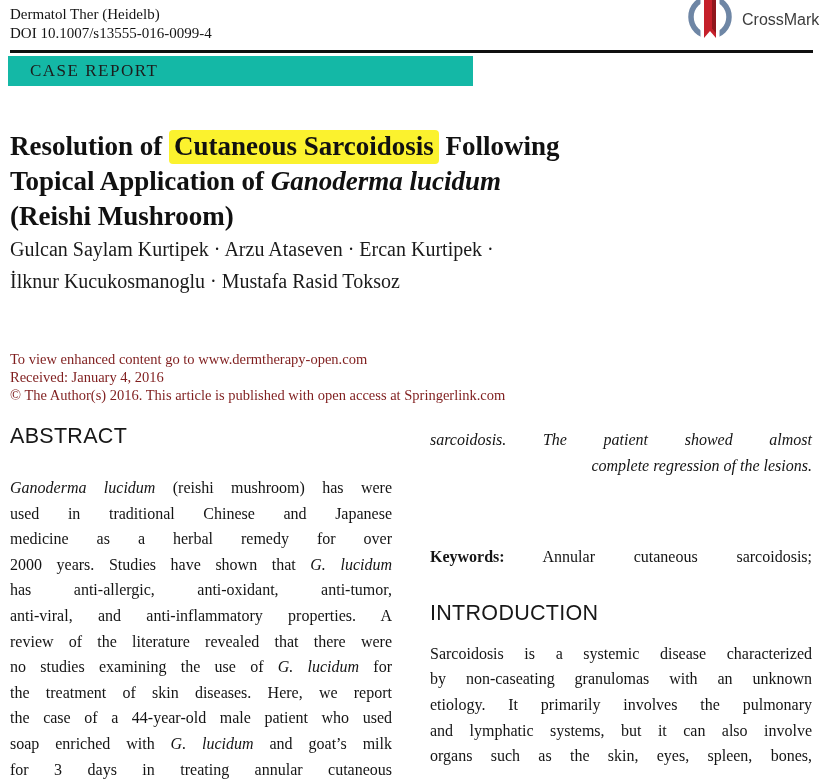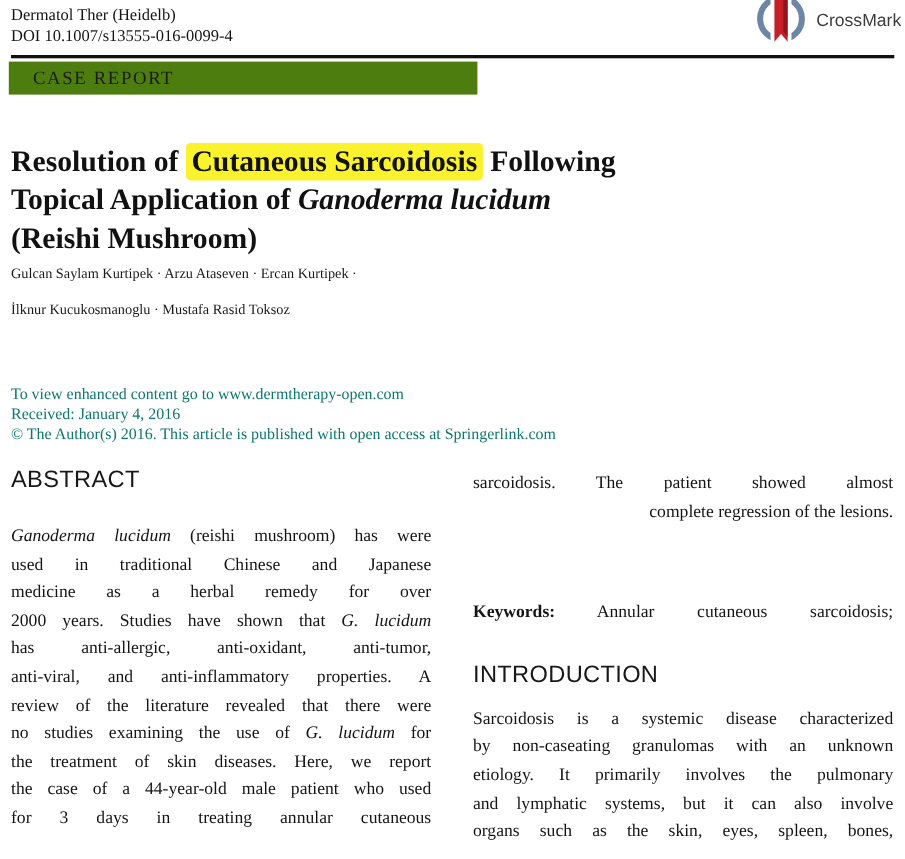--- a/index.html
+++ b/index.html
@@ -9,41 +9,41 @@
     background:#ffffff;
     overflow:hidden;
     font-family:"Liberation Serif", serif;
     color:#161616;
   }
   
   .journal{position:absolute;left:10px;top:5px;font-size:15px;line-height:19px;color:#141414;}
   .cm-logo{position:absolute;left:686px;top:-7px;width:48px;height:52px;}
   .cm-label{position:absolute;left:742px;top:11px;font-family:"Liberation Sans",sans-serif;font-size:16px;color:#3d3d3d;}
   .rule{position:absolute;left:10px;top:50px;width:803px;height:3px;background:#101010;}
-  .banner{position:absolute;left:8px;top:56px;width:426px;height:30px;background:#4d7c0f;}
+  .banner{position:absolute;left:8px;top:56px;width:465px;height:30px;background:#14b8a6;}
   .banner .lbl{padding-left:22px;font-size:17px;line-height:30px;letter-spacing:1.5px;color:#1c1c1c;}
   
   .title{position:absolute;left:10px;top:111px;width:700px;font-size:27px;font-weight:bold;color:#111;}
   .title .tline{line-height:35px;}
   .hl{background:var(--hl,#fbf22e);padding:1px 5px 3px 5px;border-radius:4px;}
   .it{font-style:italic;}
   .bd{font-weight:bold;}
   
-  .authors{position:absolute;left:10px;top:233px;font-size:13px;color:#1a1a1a;}
+  .authors{position:absolute;left:10px;top:233px;font-size:20px;color:#1a1a1a;}
   .authors .tline{line-height:32px;}
   
-  .meta{position:absolute;left:10px;top:350px;font-size:14.5px;line-height:18px;color:#0f766e;}
+  .meta{position:absolute;left:10px;top:350px;font-size:14.5px;line-height:18px;color:#7f1d1d;}
   
   .columns{position:absolute;left:10px;top:424px;width:804px;display:flex;gap:38px;}
   .col{width:382px;flex:0 0 382px;}
   .sec-heading{font-family:"Liberation Sans",sans-serif;font-size:21.5px;letter-spacing:0.3px;color:#181818;margin:0 0 26px 0;font-weight:400;}
   .body-par{font-size:16px;color:#141414;}
   .body-par .tline{line-height:25.6px;text-align:right;}
   .tline.fill{text-align:justify;text-align-last:justify;}
-  .right-abs{margin-top:3px;}
+  .right-abs{margin-top:3px;font-style:italic;}
   .keywords{margin-top:66px;}
   .intro-head{margin-top:31px;margin-bottom:15px;}
 </style>
 </head>
 <body>
 
 <div id="page">
 
   <div class="journal">
     <div>Dermatol Ther (Heidelb)</div>
@@ -90,20 +90,21 @@
           <div class="tline fill"><span class="it">Ganoderma lucidum</span><span> (reishi mushroom) has were</span></div>
           <div class="tline fill"><span>used in traditional Chinese and Japanese</span></div>
           <div class="tline fill"><span>medicine as a herbal remedy for over</span></div>
           <div class="tline fill"><span>2000 years. Studies have shown that </span><span class="it">G. lucidum</span></div>
           <div class="tline fill"><span>has anti-allergic, anti-oxidant, anti-tumor,</span></div>
           <div class="tline fill"><span>anti-viral, and anti-inflammatory properties. A</span></div>
           <div class="tline fill"><span>review of the literature revealed that there were</span></div>
           <div class="tline fill"><span>no studies examining the use of </span><span class="it">G. lucidum</span><span> for</span></div>
           <div class="tline fill"><span>the treatment of skin diseases. Here, we report</span></div>
           <div class="tline fill"><span>the case of a 44-year-old male patient who used</span></div>
+          <div class="tline fill"><span>soap enriched with </span><span class="it">G. lucidum</span><span> and goat’s milk</span></div>
           <div class="tline fill"><span>for 3 days in treating annular cutaneous</span></div>
         </div>
     </div>
     <div class="col">
       <div class="body-par right-abs">
           <div class="tline fill"><span>sarcoidosis. The patient showed almost</span></div>
           <div class="tline"><span>complete regression of the lesions.</span></div>
         </div>
       <div class="body-par keywords">
           <div class="tline fill"><span class="bd">Keywords:</span><span> Annular cutaneous sarcoidosis;</span></div>

